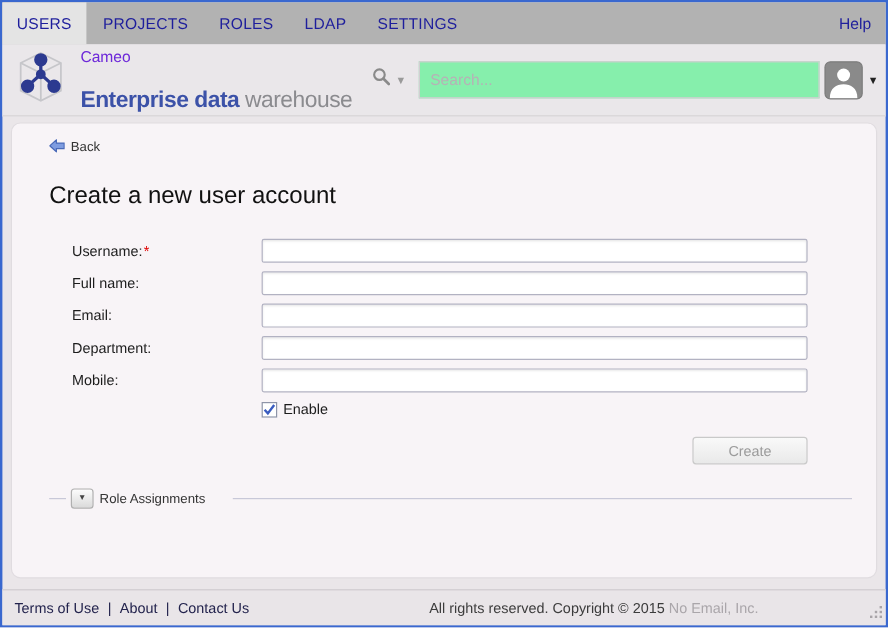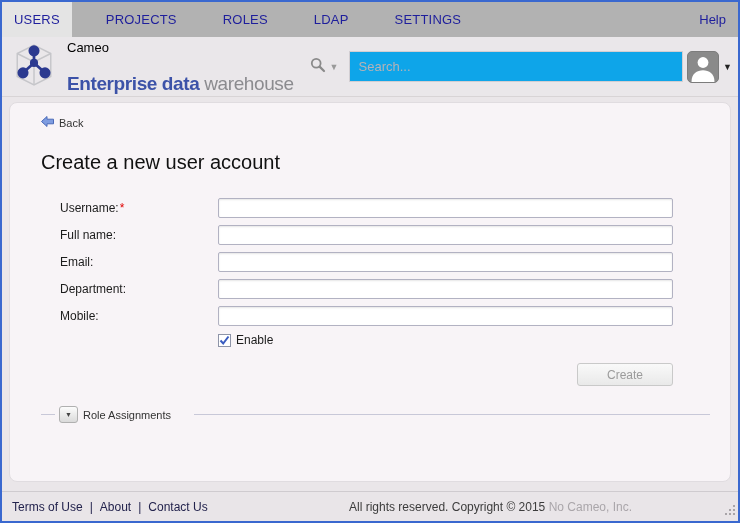--- a/index.html
+++ b/index.html
@@ -11,21 +11,21 @@
     border: 2px solid #3a68cf;
     background: #eae6e9;
     display: flex; flex-direction: column;
   }
 
   
   .topnav {
     height: 35px; background: #b2b2b2;
     display: flex; align-items: stretch; flex-shrink: 0;
   }
-  .tabs { display: flex; gap: 20px; }
+  .tabs { display: flex; }
   .tab {
     display: flex; align-items: center;
     padding: 0 12px; margin-right: 2px;
     font-size: 13px; color: #1e1e9c; cursor: pointer;
     letter-spacing: 0.2px;
   }
   .tab.active { background: #e4e4e4; }
   .help-link {
     margin-left: auto; display: flex; align-items: center;
     padding: 2px 12px; font-size: 13px; color: #1e1e9c; cursor: pointer;
@@ -33,30 +33,30 @@
   }
 
   
   .header {
     height: 60px; background: #eae7ea;
     border-bottom: 1px solid #d8d4d6;
     display: flex; align-items: center; flex-shrink: 0;
   }
   .logo { display: flex; align-items: center; margin-left: 12px; }
   .logo-text { margin-left: 13px; line-height: 1; }
-  .logo-line1 { font-size: 13px; color: #000000; margin-bottom: 20px; }
+  .logo-line1 { font-size: 13px; color: #6d28d9; margin-bottom: 20px; }
   .logo-line2 { font-size: 19px; letter-spacing: -0.4px; white-space: nowrap; }
   .logo-line2 .blue { color: #3c52a8; font-weight: bold; }
   .logo-line2 .gray { color: #8b8b8f; }
 
   .search-area { display: flex; align-items: center; margin-left: 16px; }
   .search-dd { font-size: 9px; color: #9a9a9a; margin-left: 4px; cursor: pointer; }
   .search-input {
     width: 334px; height: 31px; margin-left: 10px;
-    border: 1px solid #d2ced2; background: #0ea5e9;
+    border: 1px solid #d2ced2; background: #86efac;
     padding: 0 9px; font-size: 13px; color: #333; outline: none;
   }
   .search-input::placeholder { color: #b6b2b6; }
 
   .user-area { margin-left: auto; margin-right: 6px; display: flex; align-items: center; }
   .avatar {
     width: 32px; height: 32px; border-radius: 5px;
     background: #8a8a8a; border: 1px solid #7c7c7c;
     overflow: hidden; cursor: pointer;
   }
@@ -258,21 +258,21 @@
   <footer class="footer">
     <div class="footer-links" id="footer-links">
         <a>Terms of Use</a>
         <span class="sep">|</span>
         <a>About</a>
         <span class="sep">|</span>
         <a>Contact Us</a>
       </div>
     <div class="copyright">
       <span>All rights reserved. Copyright © 2015</span>
-      <span class="company">No Cameo, Inc.</span>
+      <span class="company">No Email, Inc.</span>
     </div>
     <span class="grip">
       <svg width="11" height="11" viewBox="0 0 11 11">
         <g fill="#a8a4a8">
           <rect x="8" y="0" width="2" height="2"></rect>
           <rect x="4" y="4" width="2" height="2"></rect>
           <rect x="8" y="4" width="2" height="2"></rect>
           <rect x="0" y="8" width="2" height="2"></rect>
           <rect x="4" y="8" width="2" height="2"></rect>
           <rect x="8" y="8" width="2" height="2"></rect>

